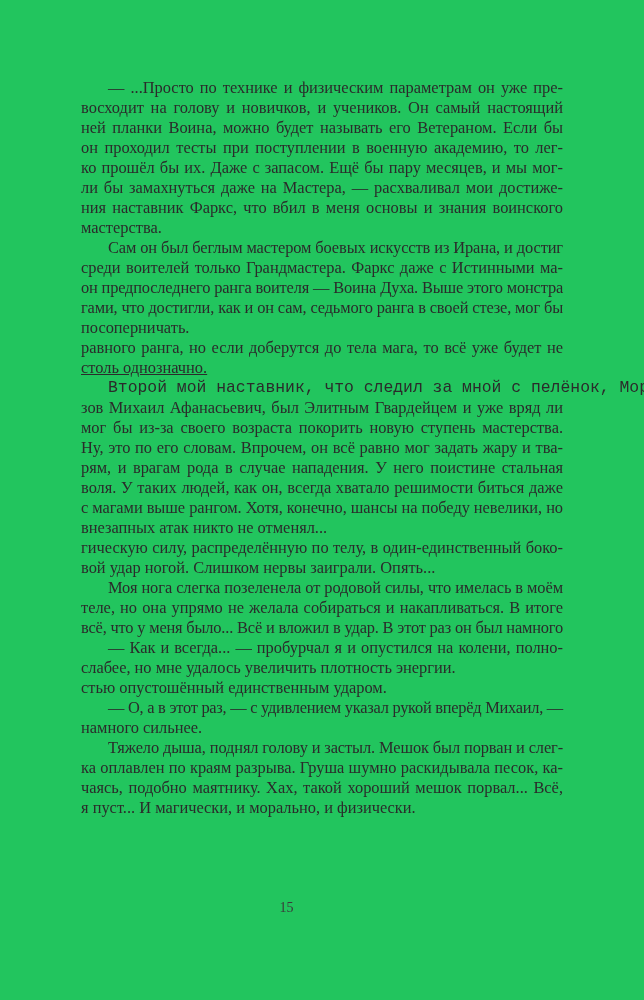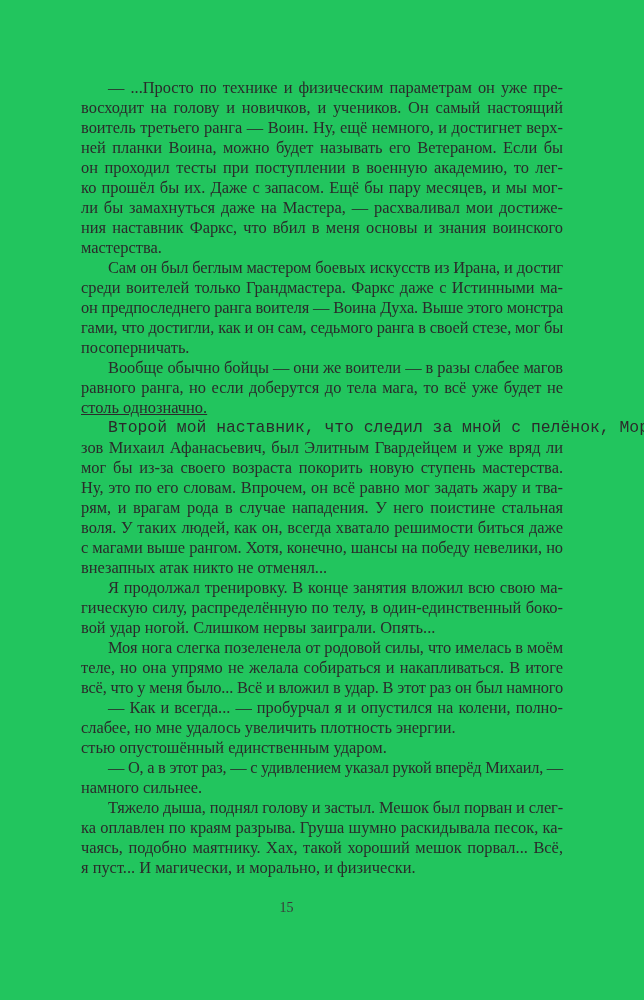--- a/index.html
+++ b/index.html
@@ -55,44 +55,41 @@
     color: #3a3a3a;
   }
 </style>
 </head>
 <body>
 
 <div class="page">
   <div class="text-block" id="text-block">
       <span class="line indent" style="white-space: nowrap;">— ...Просто по технике и физическим параметрам он уже пре-</span>
       <span class="line" style="white-space: nowrap;">восходит на голову и новичков, и учеников. Он самый настоящий</span>
-      <span class="line" style="white-space: nowrap;">воитель третьего ранга — Воин. Ну, ещё немного, и достигнет верх-</span>
       <span class="line" style="white-space: nowrap;">ней планки Воина, можно будет называть его Ветераном. Если бы</span>
       <span class="line" style="white-space: nowrap;">он проходил тесты при поступлении в военную академию, то лег-</span>
       <span class="line" style="white-space: nowrap;">ко прошёл бы их. Даже с запасом. Ещё бы пару месяцев, и мы мог-</span>
       <span class="line" style="white-space: nowrap;">ли бы замахнуться даже на Мастера, — расхваливал мои достиже-</span>
       <span class="line" style="white-space: nowrap;">ния наставник Фаркс, что вбил в меня основы и знания воинского</span>
       <span class="line last" style="white-space: nowrap;">мастерства.</span>
       <span class="line indent" style="white-space: nowrap; letter-spacing: -0.104px;">Сам он был беглым мастером боевых искусств из Ирана, и достиг</span>
       <span class="line" style="white-space: nowrap;">среди воителей только Грандмастера. Фаркс даже с Истинными ма-</span>
       <span class="line" style="white-space: nowrap; letter-spacing: -0.172px;">он предпоследнего ранга воителя — Воина Духа. Выше этого монстра</span>
       <span class="line" style="white-space: nowrap; letter-spacing: -0.144px;">гами, что достигли, как и он сам, седьмого ранга в своей стезе, мог бы</span>
       <span class="line last" style="white-space: nowrap;">посоперничать.</span>
-      <span class="line indent" style="white-space: nowrap; letter-spacing: -0.039px;">Вообще обычно бойцы — они же воители — в разы слабее магов</span>
       <span class="line" style="white-space: nowrap;">равного ранга, но если доберутся до тела мага, то всё уже будет не</span>
       <span class="line last" style="white-space: nowrap; text-decoration: underline;">столь однозначно.</span>
       <span class="line indent" style="white-space: nowrap; font-family: Liberation Mono, monospace;">Второй мой наставник, что следил за мной с пелёнок, Моро-</span>
       <span class="line" style="white-space: nowrap;">зов Михаил Афанасьевич, был Элитным Гвардейцем и уже вряд ли</span>
       <span class="line" style="white-space: nowrap;">мог бы из-за своего возраста покорить новую ступень мастерства.</span>
       <span class="line" style="white-space: nowrap;">Ну, это по его словам. Впрочем, он всё равно мог задать жару и тва-</span>
       <span class="line" style="white-space: nowrap;">рям, и врагам рода в случае нападения. У него поистине стальная</span>
       <span class="line" style="white-space: nowrap;">воля. У таких людей, как он, всегда хватало решимости биться даже</span>
       <span class="line" style="white-space: nowrap; letter-spacing: -0.054px;">с магами выше рангом. Хотя, конечно, шансы на победу невелики, но</span>
       <span class="line last" style="white-space: nowrap;">внезапных атак никто не отменял...</span>
-      <span class="line indent" style="white-space: nowrap;">Я продолжал тренировку. В конце занятия вложил всю свою ма-</span>
       <span class="line" style="white-space: nowrap;">гическую силу, распределённую по телу, в один-единственный боко-</span>
       <span class="line last" style="white-space: nowrap;">вой удар ногой. Слишком нервы заиграли. Опять...</span>
       <span class="line indent" style="white-space: nowrap; letter-spacing: -0.067px;">Моя нога слегка позеленела от родовой силы, что имелась в моём</span>
       <span class="line" style="white-space: nowrap;">теле, но она упрямо не желала собираться и накапливаться. В итоге</span>
       <span class="line" style="white-space: nowrap; letter-spacing: -0.179px;">всё, что у меня было... Всё и вложил в удар. В этот раз он был намного</span>
       <span class="line indent" style="white-space: nowrap;">— Как и всегда... — пробурчал я и опустился на колени, полно-</span>
       <span class="line last" style="white-space: nowrap;">слабее, но мне удалось увеличить плотность энергии.</span>
       <span class="line last" style="white-space: nowrap;">стью опустошённый единственным ударом.</span>
       <span class="line indent" style="white-space: nowrap; letter-spacing: -0.255px;">— О, а в этот раз, — с удивлением указал рукой вперёд Михаил, —</span>
       <span class="line last" style="white-space: nowrap;">намного сильнее.</span>

